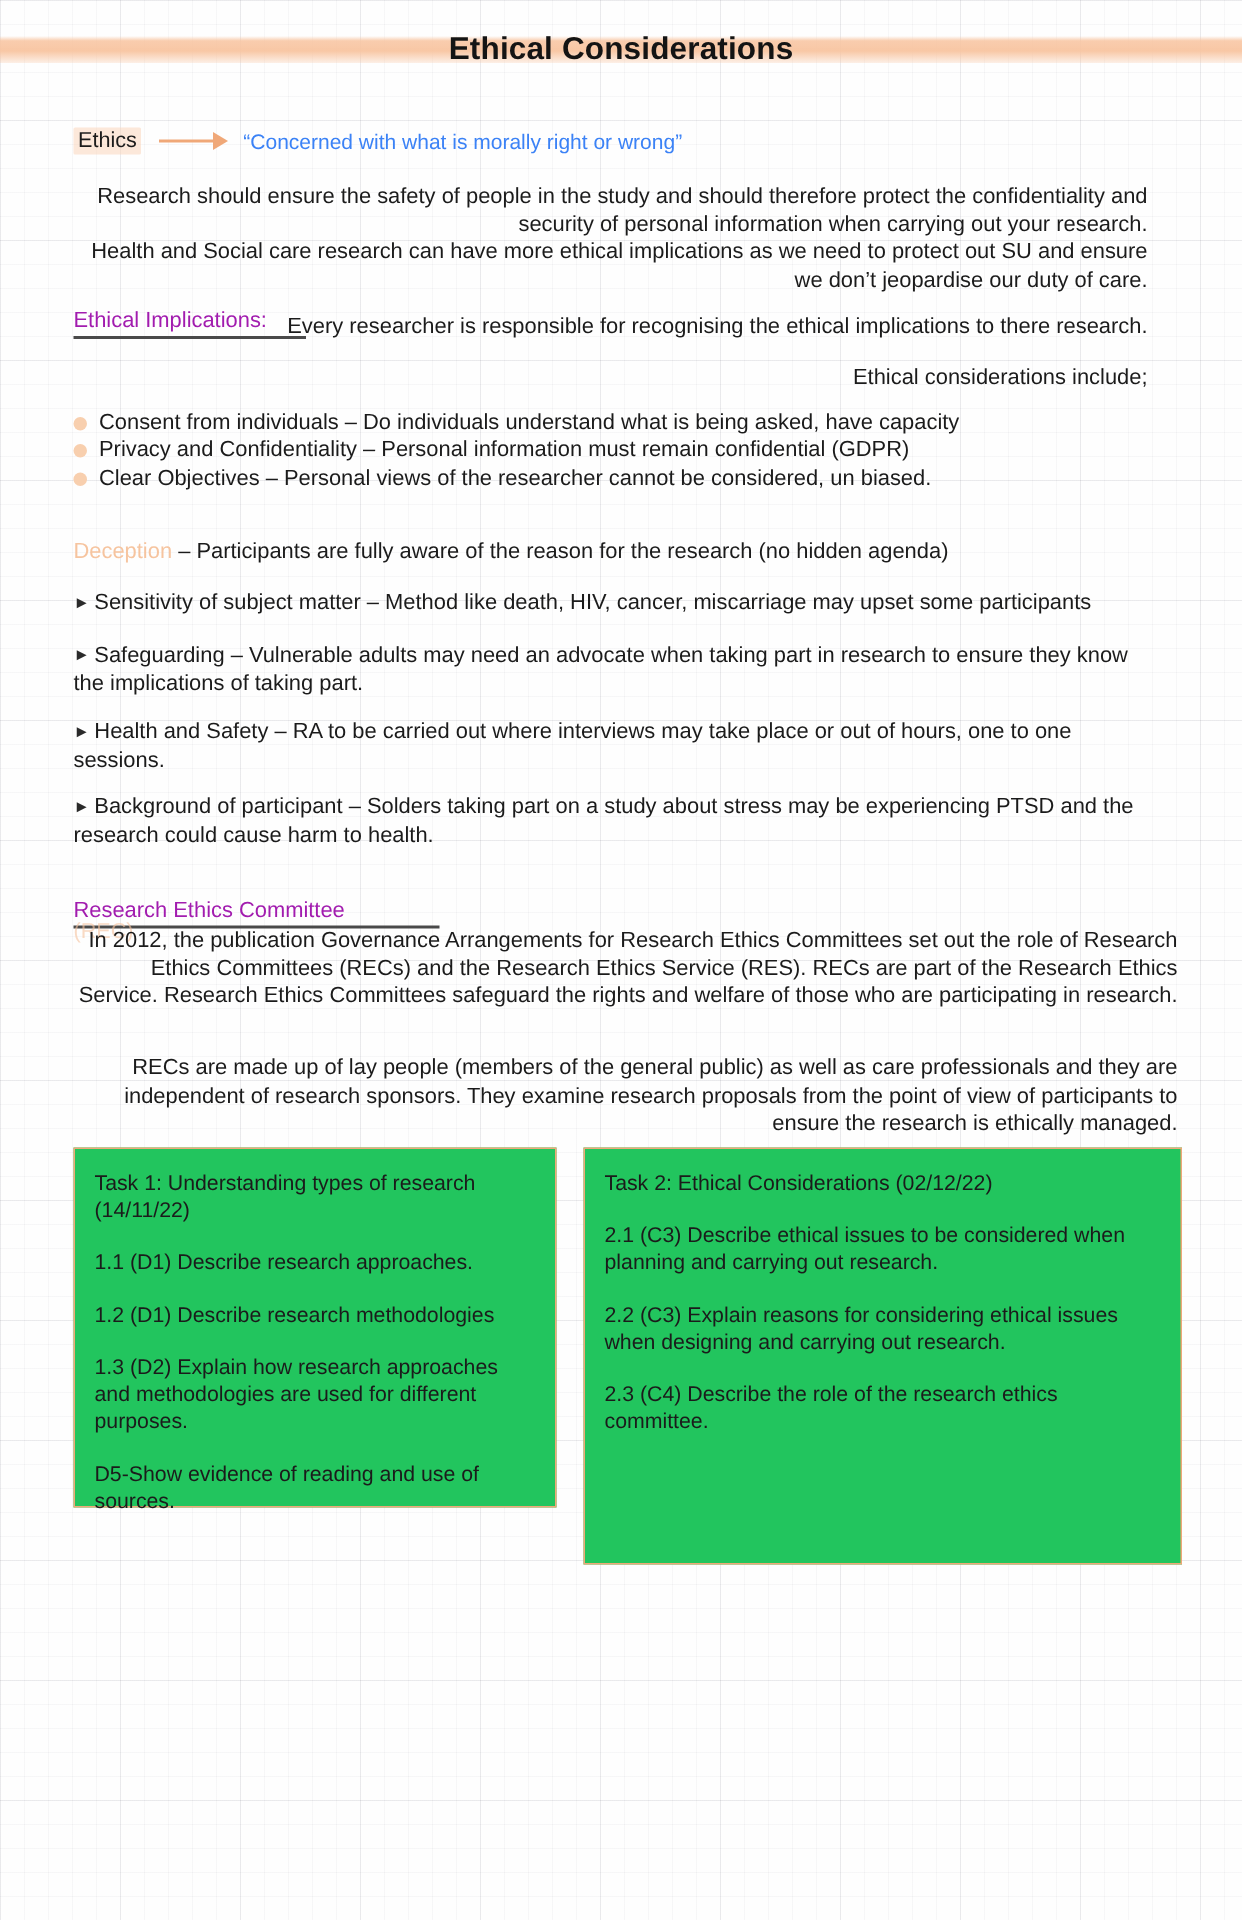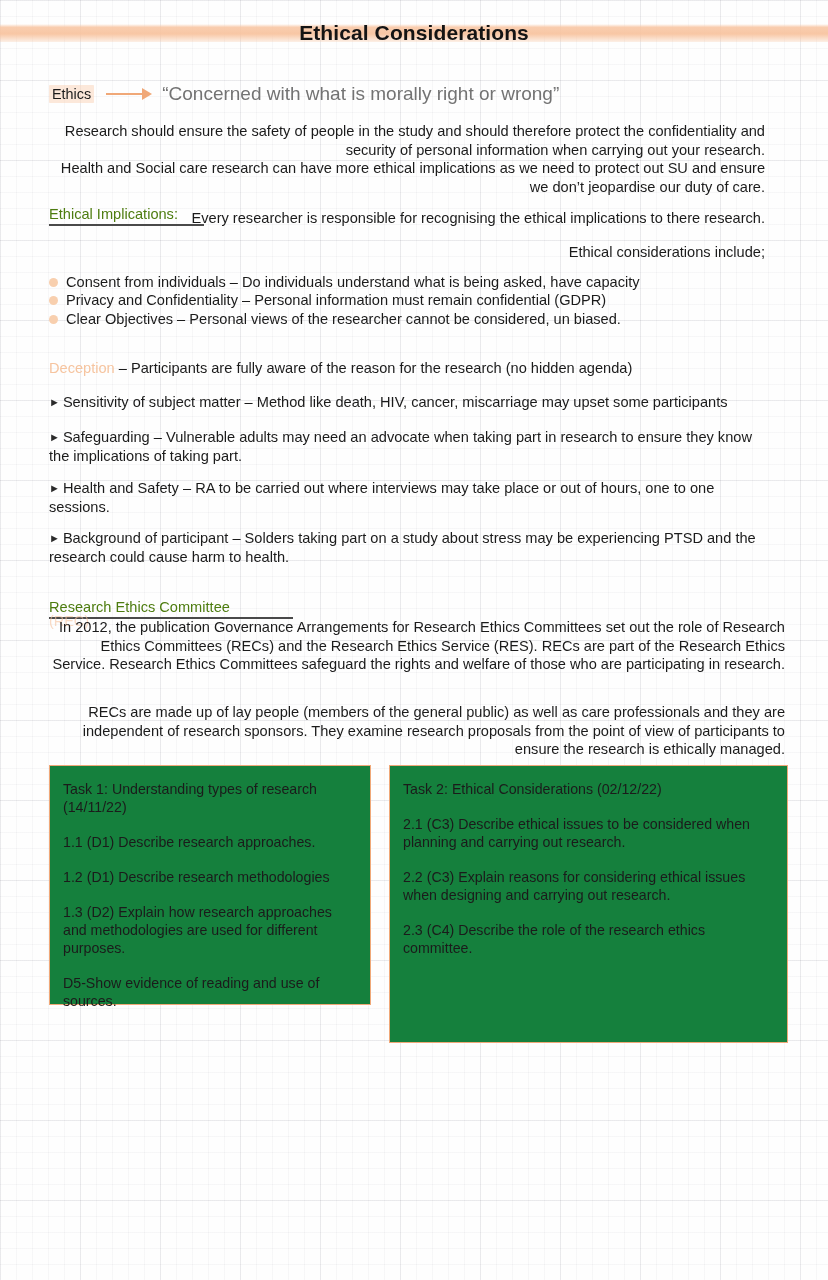--- a/index.html
+++ b/index.html
@@ -110,30 +110,30 @@
     position: absolute;
     right: 0;
     top: 0;
     width: 0;
     height: 0;
     border-top: 6px solid transparent;
     border-bottom: 6px solid transparent;
     border-left: 10px solid #f0a878;
   }
   #ethics-quote {
-    font-size: 19px;
-    color: #737373;
+    font-size: 14px;
+    color: #3b82f6;
   }
 
   
   .peach-heading {
     position: absolute;
     left: 49px;
     font-size: 14.6px;
-    color: #4d7c0f;
+    color: #a21caf;
     line-height: 18px;
     white-space: nowrap;
   }
   .peach-heading .rule {
     display: block;
     height: 2px;
     background-color: #4a4a4a;
     margin-top: 1px;
   }
 
@@ -196,21 +196,21 @@
   .arrow-block .marker {
     color: #2a2a2a;
     font-size: 11px;
     margin-right: 3px;
     vertical-align: 1px;
   }
 
   
   .task-box {
     position: absolute;
-    background-color: #15803d;
+    background-color: #22c55e;
     border: 1.6px solid #f0a878;
     box-sizing: border-box;
   }
   .task-box .box-inner {
     padding: 14px 15px 12px 13px;
     font-size: 14.2px;
     line-height: 18px;
     color: #1b1b1b;
   }
   .task-box p {

